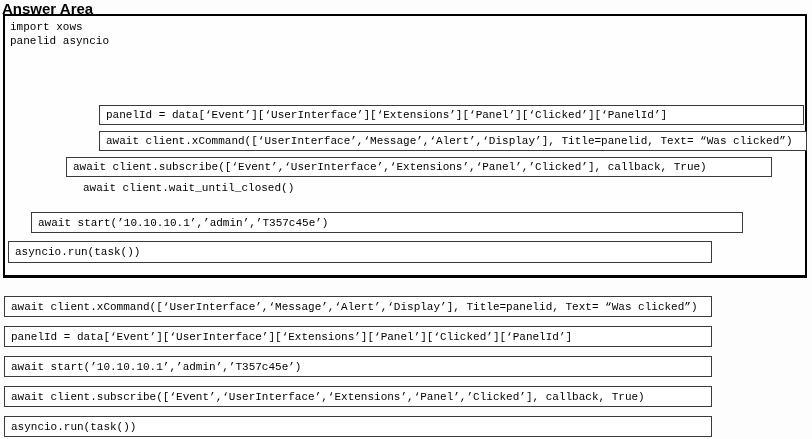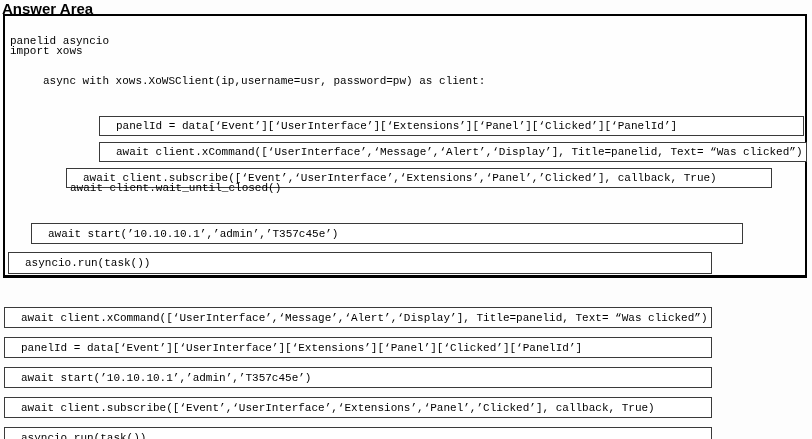--- a/index.html
+++ b/index.html
@@ -35,33 +35,32 @@
     line-height: 13px;
     white-space: pre;
     letter-spacing: 0;
   }
   .slot, .option {
     position: absolute;
     background: #ffffff;
     border: 1px solid #3a3a3a;
     display: flex;
     align-items: center;
-    padding-left: 16px;
+    padding-left: 6px;
     font-size: 11px;
     white-space: pre;
     overflow: hidden;
-    margin-top: 11px;
   }
   
-  .ln-import1   { left: 5px;  top: 5px; margin-top: 24px;   }
+  .ln-import1   { left: 5px;  top: 5px;   }
   .ln-import2   { left: 5px;  top: 19px;  }
   .ln-defstart  { left: 5px;  top: 45px;  }
   .ln-asyncwith { left: 38px; top: 59px;  }
   .ln-defcb     { left: 71px; top: 73px;  }
-  .ln-wait      { left: 65px; top: 166px; }
+  .ln-wait      { left: 78px; top: 166px; }
   .ln-deftask   { left: 5px;  top: 180px; }
   
   .slot-panelid   { left: 94px; top: 89px;  width: 705px; height: 20px; }
   .slot-xcommand  { left: 94px; top: 115px; width: 708px; height: 20px; }
   .slot-subscribe { left: 61px; top: 141px; width: 706px; height: 20px; }
   .slot-start     { left: 26px; top: 196px; width: 712px; height: 21px; }
   .slot-run       { left: 3px;  top: 225px; width: 704px; height: 22px; }
   
   .option { left: 4px; width: 708px; height: 21px; }
   .opt-1 { top: 296px; }
@@ -73,21 +72,20 @@
 </head>
 <body>
 
 <div class="stage">
 
   <div class="title">Answer Area</div>
 
   <div class="answer-area">
     <div class="code ln-import1">import xows</div>
     <div class="code ln-import2">panelid asyncio</div>
-    <div class="code ln-asyncwith">async with xows.XoWSClient(ip,username=usr, password=pw) as client:</div>
 
     <div class="slot slot-panelid">
       <span>panelId = data[‘Event’][‘UserInterface’][‘Extensions’][‘Panel’][‘Clicked’][‘PanelId’]</span>
     </div>
     <div class="slot slot-xcommand">
       <span>await client.xCommand([‘UserInterface’,‘Message’,‘Alert’,‘Display’], Title=panelid, Text= “Was clicked”)</span>
     </div>
     <div class="slot slot-subscribe">
       <span>await client.subscribe([‘Event’,‘UserInterface’,‘Extensions’,‘Panel’,’Clicked’], callback, True)</span>
     </div>

